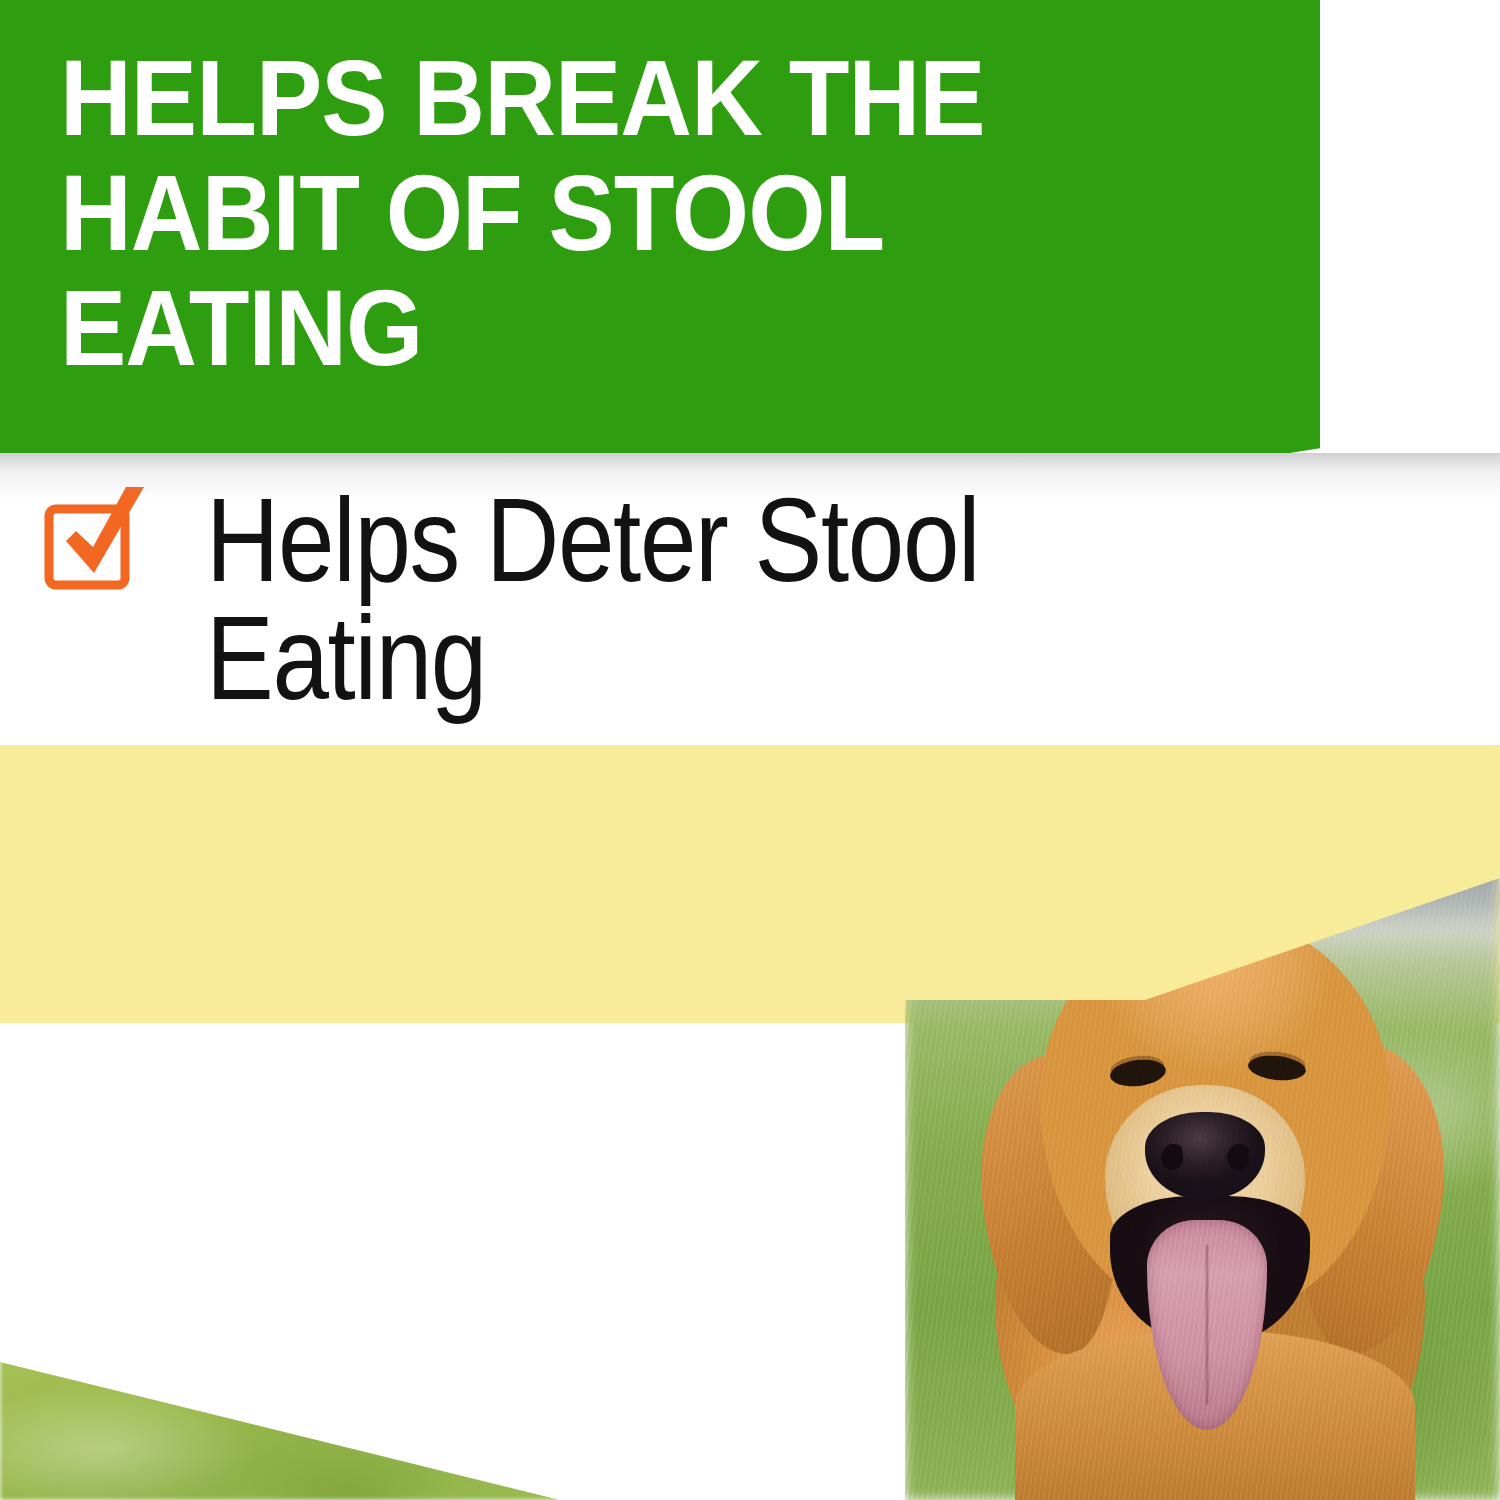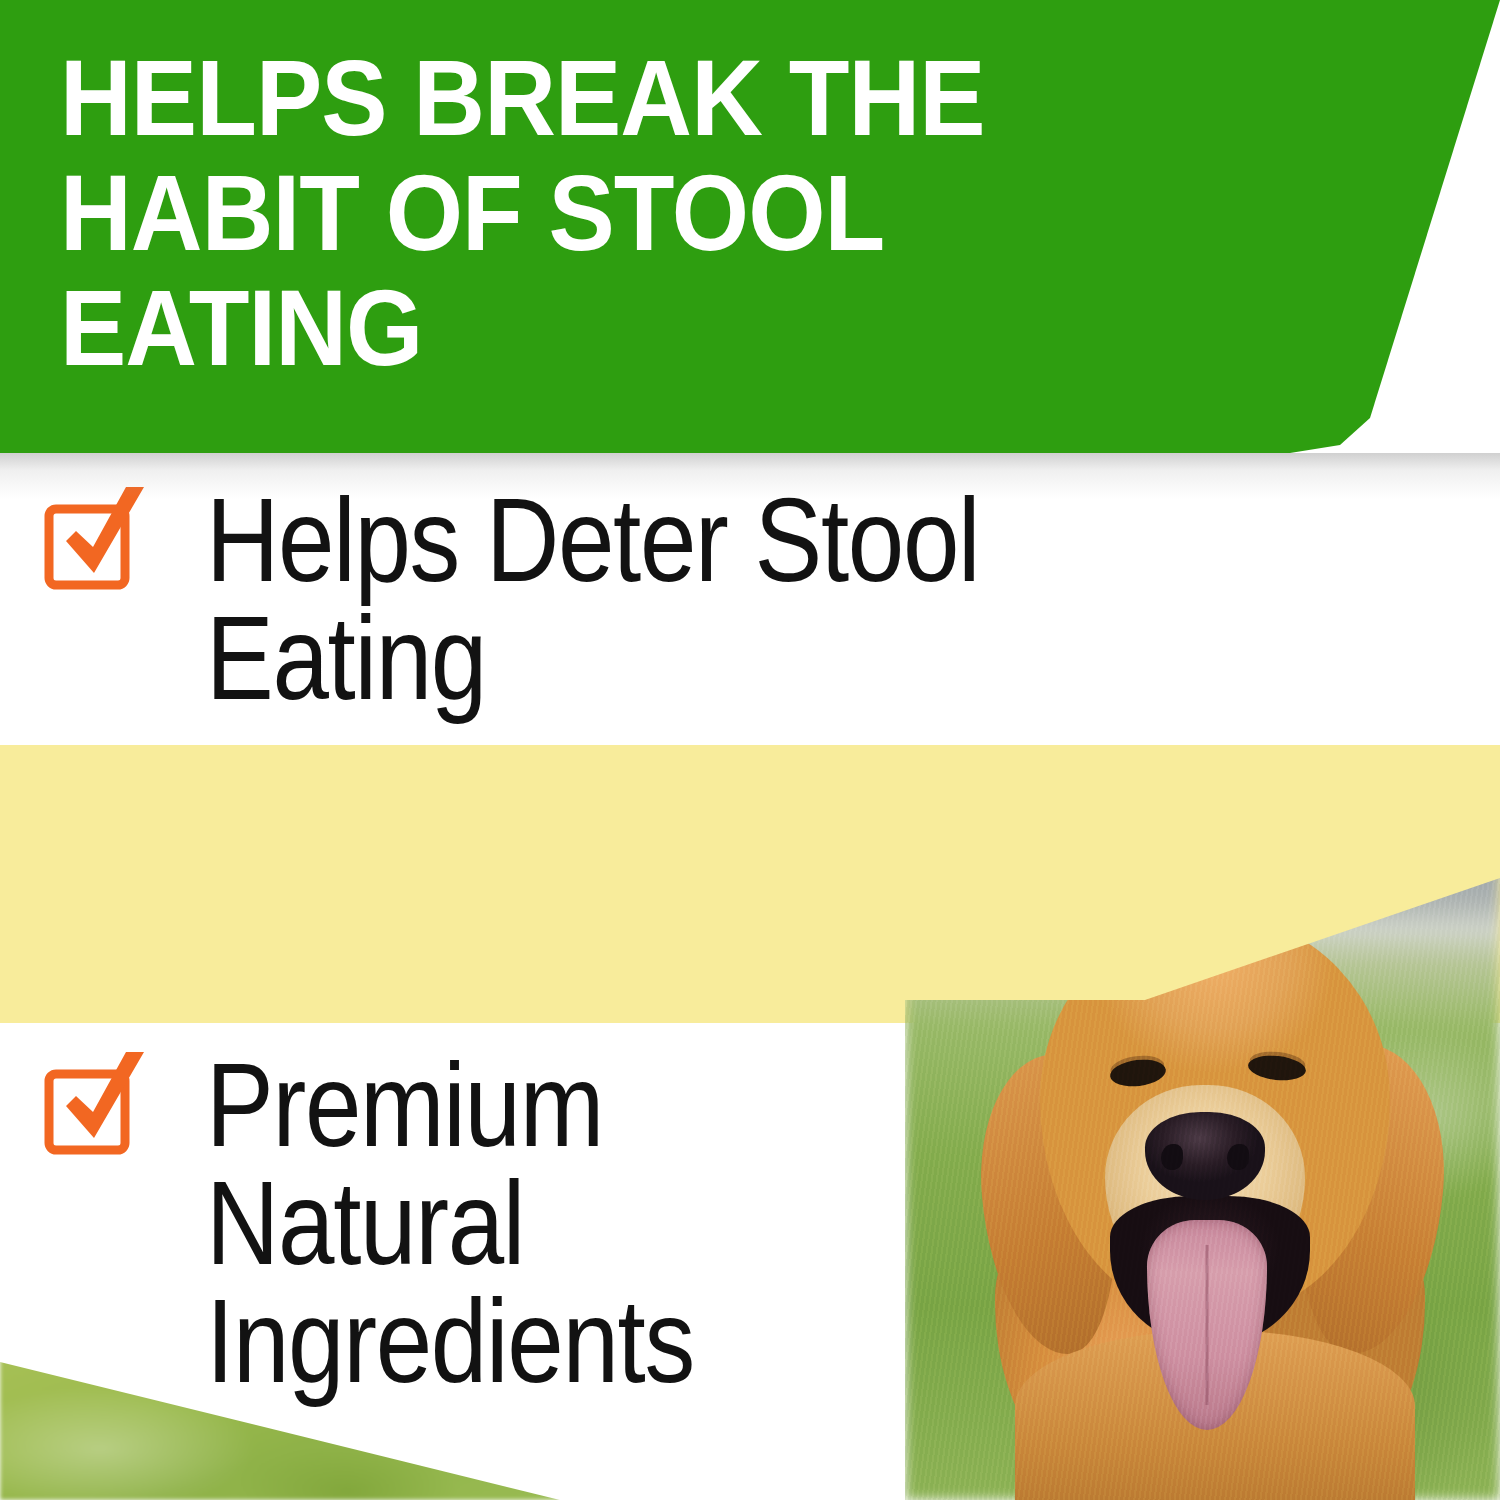--- a/index.html
+++ b/index.html
@@ -146,21 +146,21 @@
     background:
       repeating-linear-gradient(98deg, rgba(255,255,255,.045) 0 2px, rgba(0,0,0,.035) 2px 5px);
     mix-blend-mode:overlay;
     pointer-events:none;
   }
 
   
   .banner {
     position:absolute;
     left:0; top:0;
-    width:1500px; height:453px;
+    width:1320px; height:453px;
     clip-path:polygon(0 0, 1500px 0, 1370px 418px, 1340px 445px, 1290px 453px, 0 453px);
     z-index:20;
   }
   .banner-title {
     position:absolute;
     left:60px; top:40px;
     width:1250px;
     color:#ffffff;
     font-family:"Liberation Sans", sans-serif;
     font-weight:bold;
@@ -246,31 +246,20 @@
         <svg viewBox="0 0 110 118" xmlns="http://www.w3.org/2000/svg">
           <path d="M12 28 h62 a7 7 0 0 1 7 7 v62 a7 7 0 0 1 -7 7 h-62 a7 7 0 0 1 -7 -7 v-62 a7 7 0 0 1 7 -7 z" fill="none" stroke="#F26722" stroke-width="9"></path>
           <path d="M22 60 L50 92 L100 6 L82 6 L49 66 L32 50 Z" fill="#F26722"></path>
         </svg>
       </span>
       <span class="row-label" style="color: rgb(18, 18, 18);">Helps Deter Stool
 Eating</span>
     </div>
 
 
-    <div class="row row-3">
-      <span class="check-icon">
-        <svg viewBox="0 0 110 118" xmlns="http://www.w3.org/2000/svg">
-          <path d="M12 28 h62 a7 7 0 0 1 7 7 v62 a7 7 0 0 1 -7 7 h-62 a7 7 0 0 1 -7 -7 v-62 a7 7 0 0 1 7 -7 z" fill="none" stroke="#F26722" stroke-width="9"></path>
-          <path d="M22 60 L50 92 L100 6 L82 6 L49 66 L32 50 Z" fill="#F26722"></path>
-        </svg>
-      </span>
-      <span class="row-label" style="color: rgb(18, 18, 18);">Premium
-Natural
-Ingredients</span>
-    </div>
 
   </div>
 
   <div class="banner-shadow"></div>
   <div class="banner" style="background: rgb(46, 158, 16);">
     <div class="banner-title" style="color: rgb(255, 255, 255);">HELPS BREAK THE
 HABIT OF STOOL
 EATING</div>
   </div>
 

